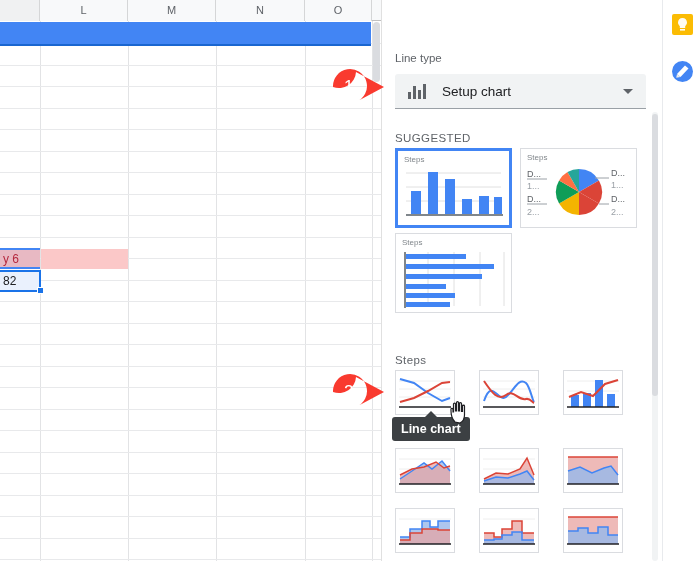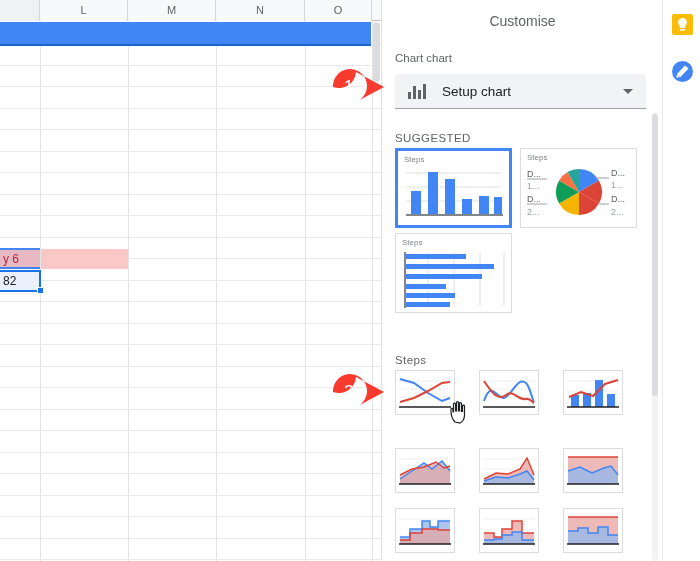--- a/index.html
+++ b/index.html
@@ -154,26 +154,23 @@
     <div class="cell-pink-label">y 6</div>
     <div class="cell-pink-wide"></div>
     <div class="cell-selected">82</div>
     <div class="cell-handle"></div>
     <div class="sheet-scroll-v"></div>
   </div>
 
   <div class="panel">
 
     <div class="panel-tabs">
-      <div class="tab">
-        <span>Customise</span>
-      </div>
-    </div>
-
-    <div class="field-label">Chart chart</div>
+    </div>
+
+    <div class="field-label">Line type</div>
 
     <div class="dropdown">
       <span class="dd-icon">
         <i style="left:0;  height:7px;"></i>
         <i style="left:5px;height:13px;"></i>
         <i style="left:10px;height:9px;"></i>
         <i style="left:15px;height:15px;"></i>
       </span>
       <span class="dd-label">Setup chart</span>
       <span class="dd-arrow"></span>
@@ -341,20 +338,21 @@
         <line x1="4" y1="8" x2="54" y2="8" stroke="#db4437" stroke-width="1.5"></line>
         <polyline points="4,22 14,22 14,19 24,19 24,24 34,24 34,18 44,18 44,26 54,26" fill="none" stroke="#4285f4" stroke-width="1.5"></polyline>
         <line x1="3" y1="35" x2="55" y2="35" stroke="#202124" stroke-width="1.5"></line>
       </svg>
     </div>
 
     <div class="panel-scrolltrack"></div>
     <div class="panel-scrollthumb"></div>
   </div>
 
+  <div class="tooltip">Line chart</div>
   <svg class="cursor-hand" viewBox="0 0 18 24">
     <path d="M6,22 C3,19 2,14 2,11 L2,9 C2,8 4,8 4,9.5 L4,12 L4.5,12 L4.5,4
              C4.5,2.8 6.5,2.8 6.5,4 L6.5,11 L7.5,11 L7.5,2.5 C7.5,1.2 9.5,1.2 9.5,2.5
              L9.5,11 L10.5,11 L10.5,3.5 C10.5,2.3 12.5,2.3 12.5,3.5 L12.5,11.5
              L13.5,11.5 L13.5,6 C13.5,4.9 15.5,4.9 15.5,6 L15.5,15
              C15.5,19 13,22 11,23 Z" fill="#ffffff" stroke="#202124" stroke-width="1.2"></path>
   </svg>
 
   <div class="callout" id="callout1">
     <svg width="56" height="38" viewBox="0 0 56 38">

